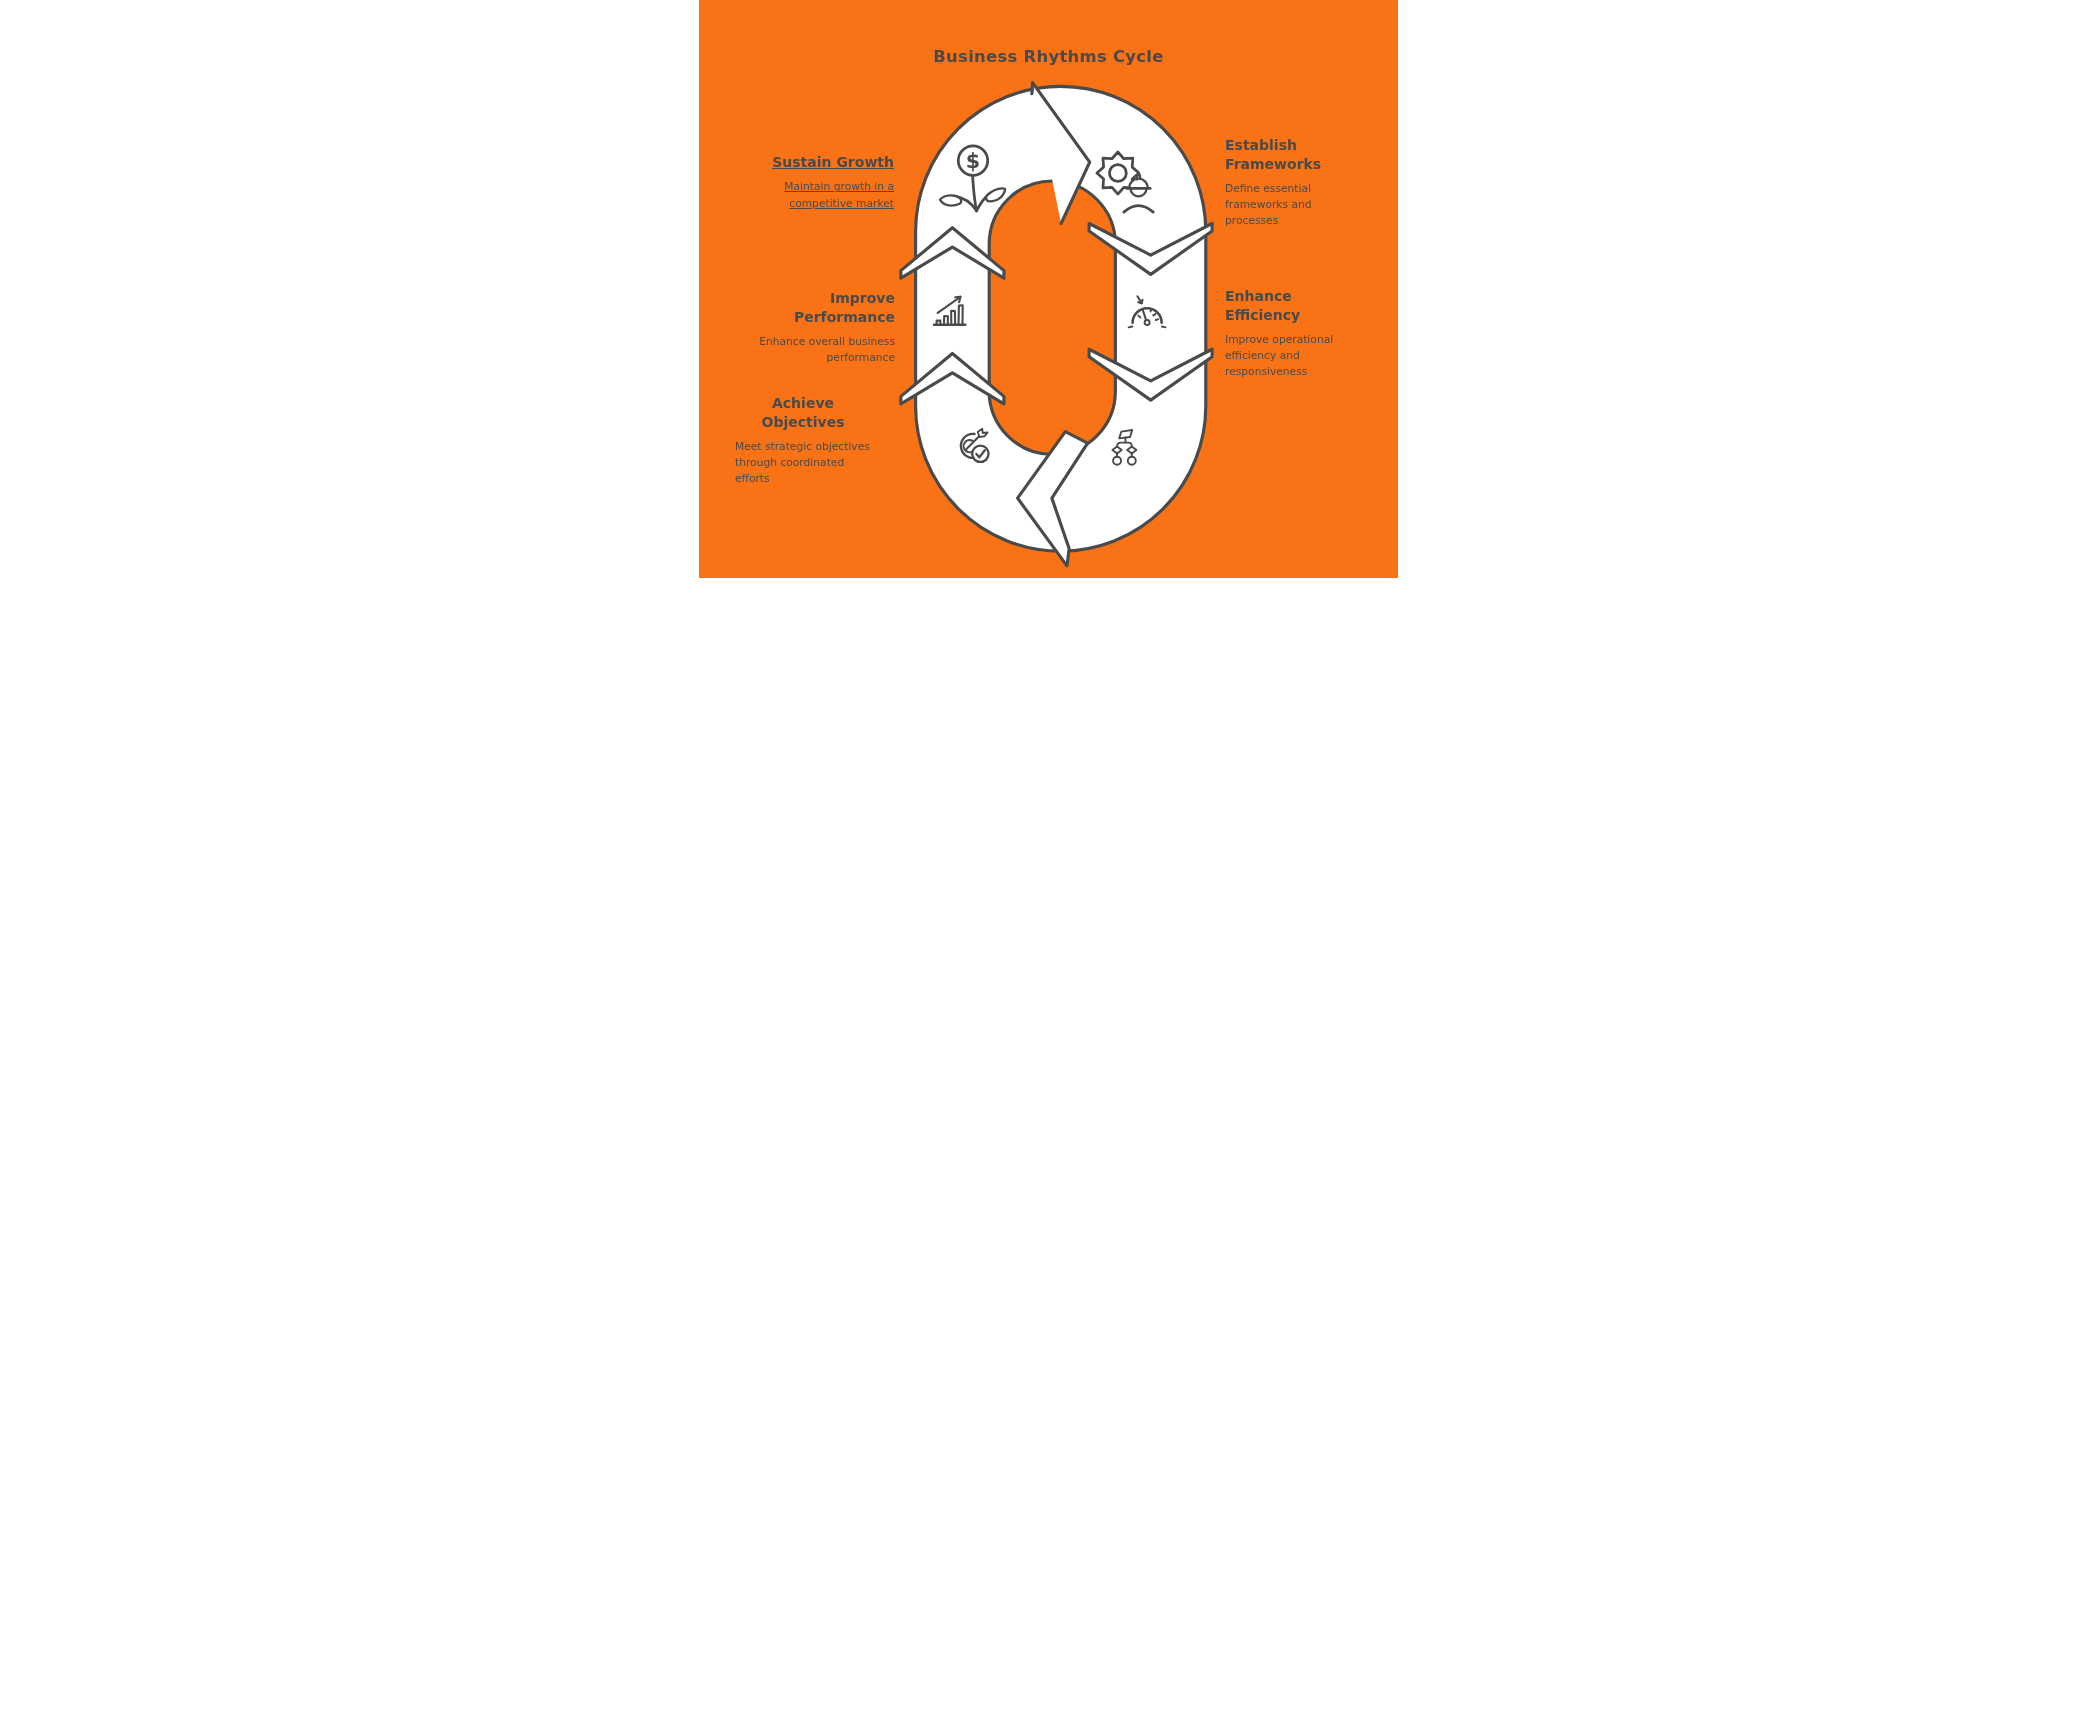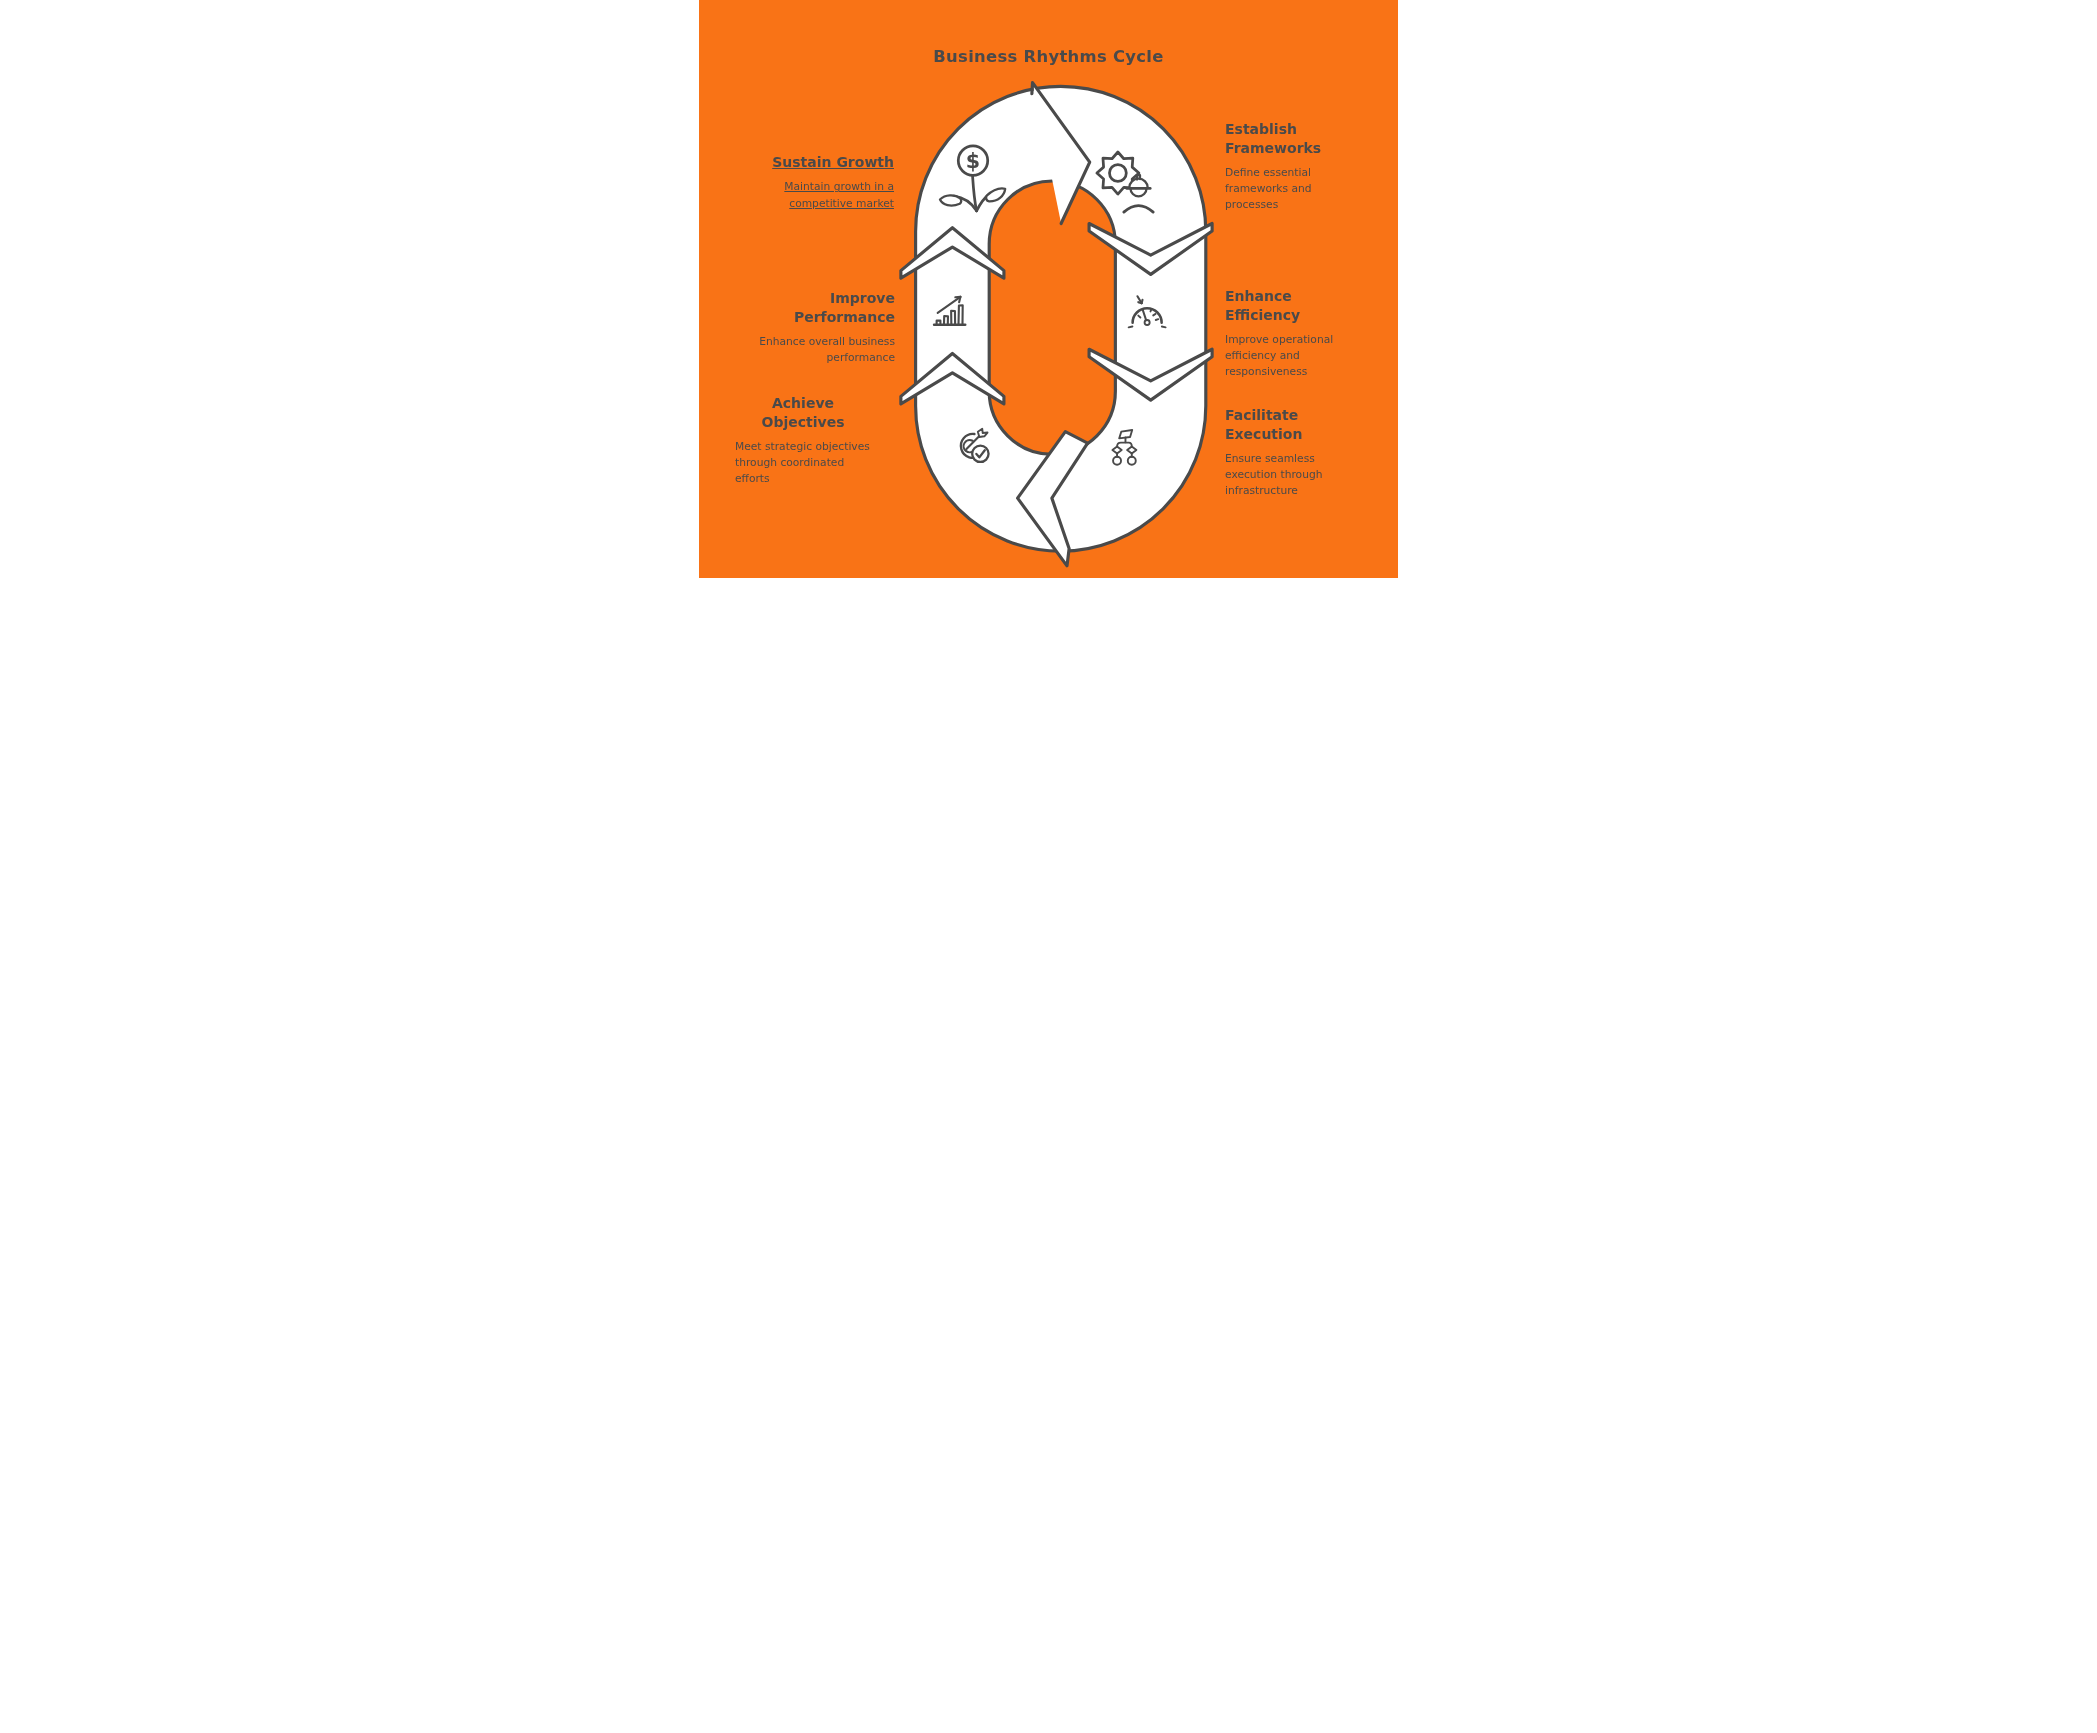--- a/index.html
+++ b/index.html
@@ -163,21 +163,21 @@
       <span>Achieve</span>
       <span>Objectives</span>
     </div>
     <div class="desc">
       <span>Meet strategic objectives</span>
       <span>through coordinated</span>
       <span>efforts</span>
     </div>
   </div>
 
-  <div class="stage align-left" style="left:526px;width:158px;top:120px;">
+  <div class="stage align-left" style="left:526px;width:158px;top:136px;">
     <div class="heading">
       <span>Establish</span>
       <span>Frameworks</span>
     </div>
     <div class="desc">
       <span>Define essential</span>
       <span>frameworks and</span>
       <span>processes</span>
     </div>
   </div>
@@ -187,26 +187,15 @@
       <span>Enhance</span>
       <span>Efficiency</span>
     </div>
     <div class="desc">
       <span>Improve operational</span>
       <span>efficiency and</span>
       <span>responsiveness</span>
     </div>
   </div>
 
-  <div class="stage align-left" style="left:526px;width:158px;top:406px;">
-    <div class="heading">
-      <span>Facilitate</span>
-      <span>Execution</span>
-    </div>
-    <div class="desc">
-      <span>Ensure seamless</span>
-      <span>execution through</span>
-      <span>infrastructure</span>
-    </div>
-  </div>
 
 </div>
 
 
 </body></html>

